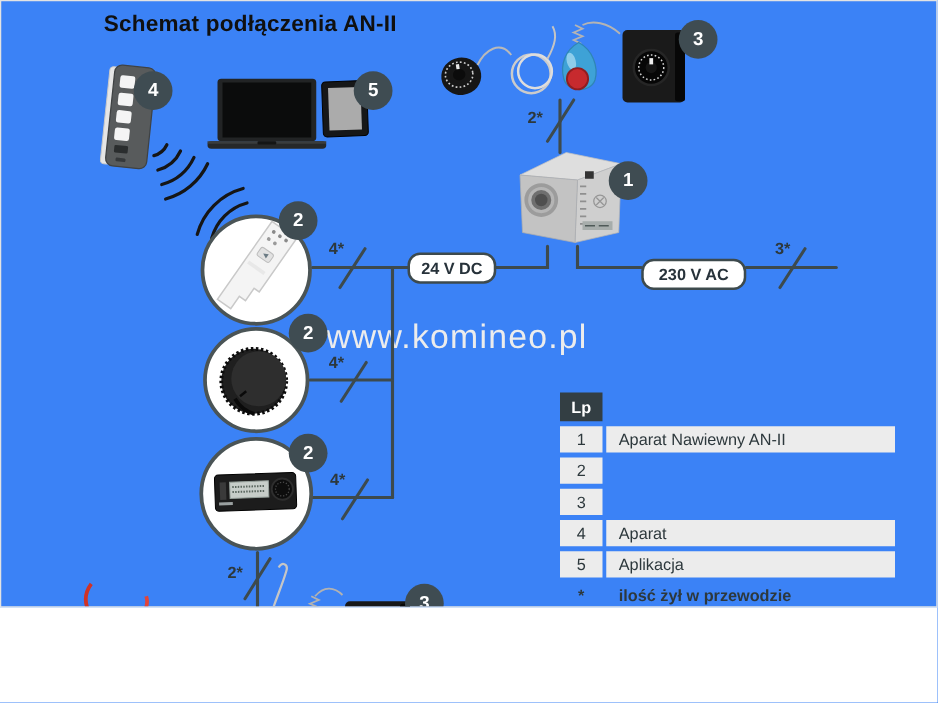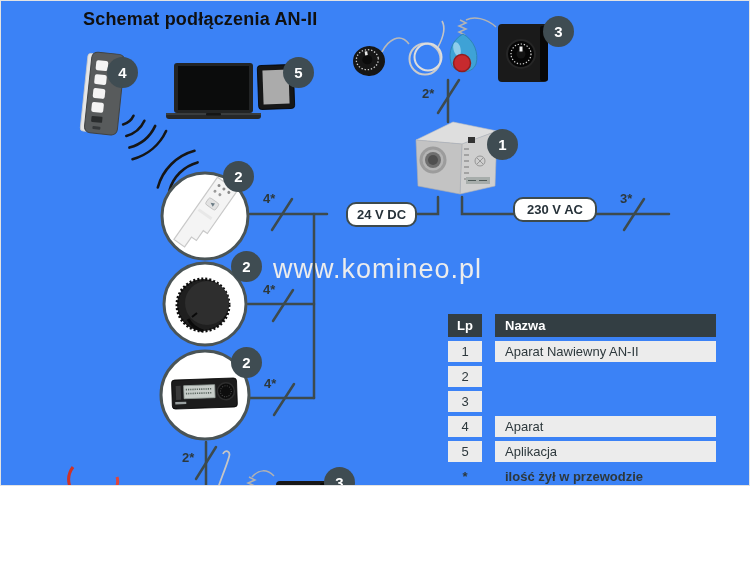--- a/index.html
+++ b/index.html
@@ -7,42 +7,42 @@
     position:relative;width:750px;height:486px;background:#3b82f6;
     font-family:Liberation Sans, sans-serif;overflow:hidden;
     box-sizing:border-box;border:1px solid #e3e3e3;
   }
   .abs{position:absolute;}
   .title{
     position:absolute;left:82px;top:8px;font-size:18px;font-weight:bold;
     color:#101010;letter-spacing:.2px;z-index:5;
   }
   .watermark{
-    position:absolute;left:272px;top:253px;font-size:27px;color:#ececec;
+    position:absolute;left:260px;top:253px;font-size:27px;color:#ececec;
     letter-spacing:1px;z-index:0;
   }
   .badge{
     position:absolute;width:31px;height:31px;border-radius:50%;
     background:#3f4c52;color:#fff;font-size:15px;font-weight:bold;
     display:flex;align-items:center;justify-content:center;z-index:6;
   }
   .wire-label-box{
     position:absolute;height:25px;border:2px solid #3d4a4d;border-radius:10px;
     background:#fff;display:flex;align-items:center;justify-content:center;
     font-size:13px;font-weight:600;color:#27323a;z-index:5;box-sizing:border-box;
   }
   .core-label{
     position:absolute;font-size:13px;font-weight:bold;color:#2d383c;z-index:5;
   }
   #diagram-lines{position:absolute;left:0;top:0;z-index:1;}
   .device{z-index:2;}
   .device-circle{z-index:3;}
   
   .tbl{position:absolute;left:447px;top:313px;width:268px;z-index:5;font-size:13px;}
-  .tbl-row{display:flex;gap:13px;margin-bottom:4px;}
+  .tbl-row{display:flex;gap:3px;margin-bottom:4px;}
   .cell{box-sizing:border-box;}
   .cell-lp{width:34px;display:flex;align-items:center;justify-content:center;flex:none;}
   .cell-name{flex:1;display:flex;align-items:center;padding-left:10px;}
   .tbl-head .cell{background:#333e43;color:#fff;height:23px;font-weight:bold;}
   .tbl-body .cell{background:#ececec;color:#2d383c;height:21px;}
   .tbl-foot .cell{background:transparent;color:#2d383c;height:21px;font-weight:600;}
 </style>
 </head>
 <body>
 
@@ -214,43 +214,42 @@
     <ellipse cx="186" cy="62" rx="3.6" ry="7" fill="#8ecdeb" transform="rotate(-14 186 62)"></ellipse>
     <circle cx="191" cy="75" r="9.5" fill="#c72a2e" stroke="#911d20" stroke-width="1.5"></circle>
     <rect x="217" y="32" width="52" height="64" rx="4" fill="#181818"></rect>
     <rect x="261" y="34" width="8" height="61" rx="2" fill="#070707"></rect>
     <circle cx="241" cy="63" r="14" fill="#060606" stroke="#282828" stroke-width="2"></circle>
     <circle cx="241" cy="63" r="10" fill="none" stroke="#d6d6d6" stroke-width="1.2" stroke-dasharray="1.3 1.8"></circle>
     <circle cx="241" cy="63" r="4.5" fill="#141414"></circle>
     <rect x="239.5" y="55.5" width="3" height="5" fill="#eeeeee"></rect>
   </svg>
 
-  <div class="wire-label-box" style="left:325px;top:201px;width:71px;margin-left:20px;">24 V DC</div>
-  <div class="wire-label-box" style="left:512px;top:196px;width:84px;">230 V AC</div>
+  <div class="wire-label-box" style="left:325px;top:201px;width:71px;">24 V DC</div>
+  <div class="wire-label-box" style="left:512px;top:206px;width:84px;">230 V AC</div>
 
   <div class="core-label" style="left:262px;top:190px;">4*</div>
   <div class="core-label" style="left:262px;top:281px;">4*</div>
   <div class="core-label" style="left:263px;top:375px;">4*</div>
   <div class="core-label" style="left:619px;top:190px;">3*</div>
   <div class="core-label" style="left:421px;top:85px;">2*</div>
   <div class="core-label" style="left:181px;top:449px;">2*</div>
 
   <div class="badge" style="left:486px;top:128px;">1</div>
   <div class="badge" style="left:222px;top:160px;">2</div>
   <div class="badge" style="left:230px;top:250px;">2</div>
   <div class="badge" style="left:230px;top:346px;">2</div>
   <div class="badge" style="left:542px;top:15px;">3</div>
   <div class="badge" style="left:323px;top:466px;">3</div>
   <div class="badge" style="left:106px;top:56px;">4</div>
   <div class="badge" style="left:282px;top:56px;">5</div>
 
   <div class="tbl">
     <div class="tbl-row tbl-head">
       <div class="cell cell-lp">Lp</div>
-      <div class="cell cell-name">Nazwa</div>
     </div>
     <div class="tbl-row tbl-body">
       <div class="cell cell-lp">1</div>
       <div class="cell cell-name">Aparat Nawiewny AN-II</div>
     </div>
     <div class="tbl-row tbl-body">
       <div class="cell cell-lp">2</div>
     </div>
     <div class="tbl-row tbl-body">
       <div class="cell cell-lp">3</div>

